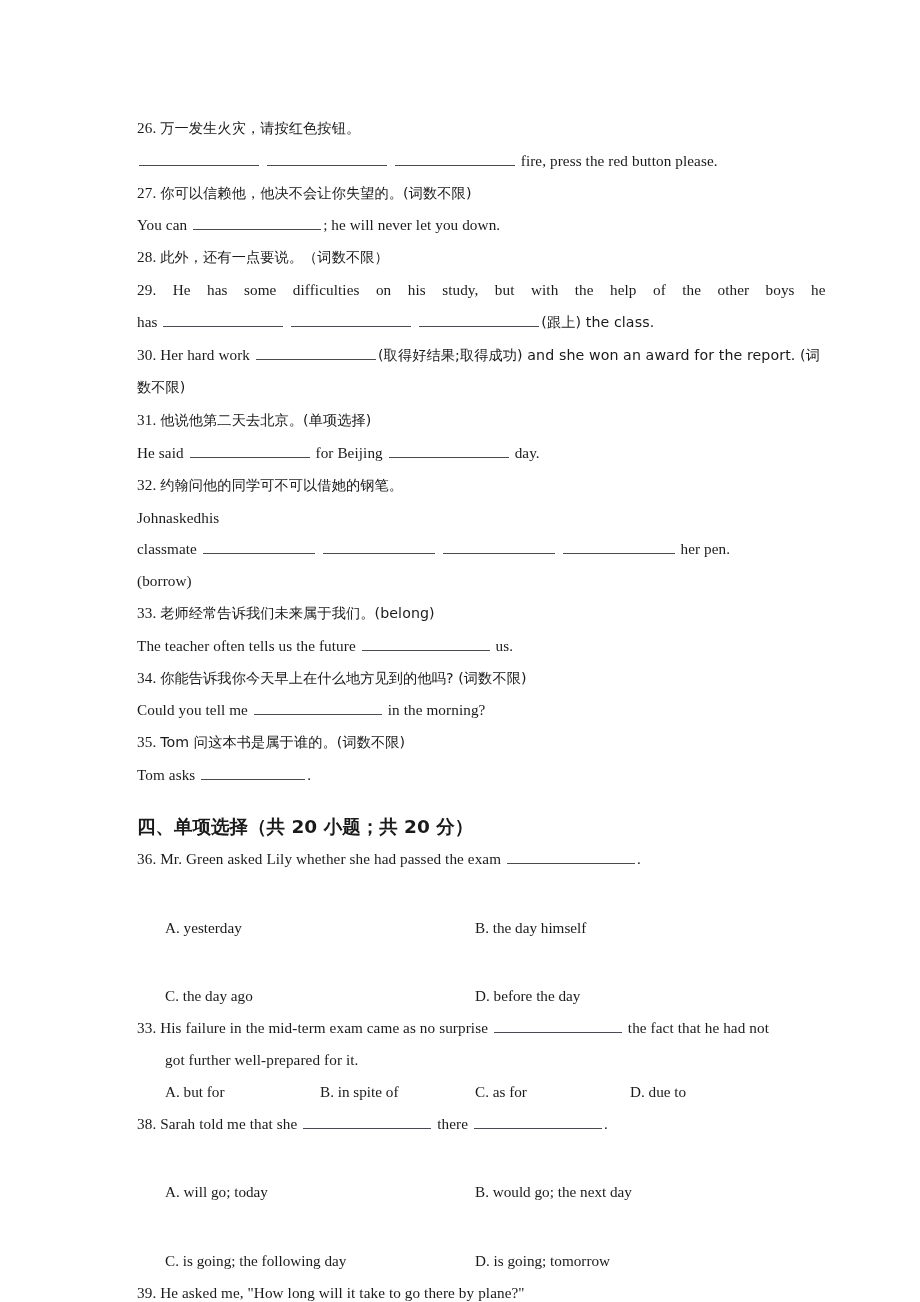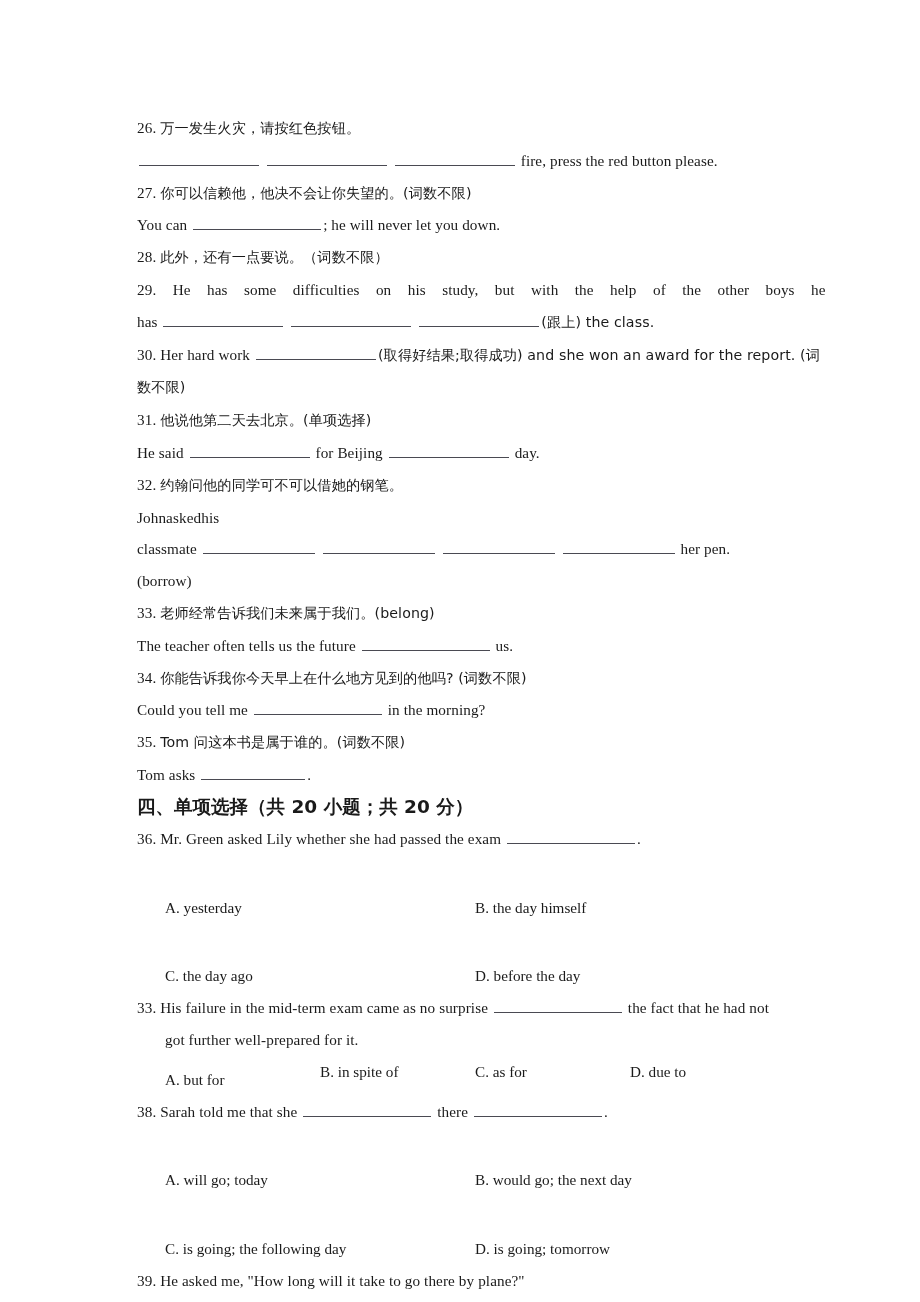--- a/index.html
+++ b/index.html
@@ -61,21 +61,21 @@
     display: flex;
     white-space: nowrap;
   }
 
   
   .section-head {
     font-family: "DejaVu Sans", "Liberation Sans", sans-serif;
     font-weight: bold;
     font-size: 18.5px;
     line-height: 32px;
-    margin-top: 0;
+    margin-top: 20px;
     white-space: nowrap;
   }
 
   
   .opts2 {
     display: flex;
     font-size: 15.2px;
     line-height: 31.8px;
     padding-left: 28px;
     white-space: nowrap;
@@ -85,21 +85,21 @@
   .opts2 > span:nth-child(2) { flex: none; }
 
   .opts4 {
     display: flex;
     font-size: 15.2px;
     line-height: 31.8px;
     padding-left: 28px;
     white-space: nowrap;
   }
   .opts4 > span { flex: none; }
-  .opts4 > span:nth-child(1) { width: 155px; margin-top: 8px; }
+  .opts4 > span:nth-child(1) { width: 155px; }
   .opts4 > span:nth-child(2) { width: 155px; }
   .opts4 > span:nth-child(3) { width: 155px; }
 </style>
 </head>
 <body>
 
 <div class="page">
  <div class="content">
 
   <div class="line">

